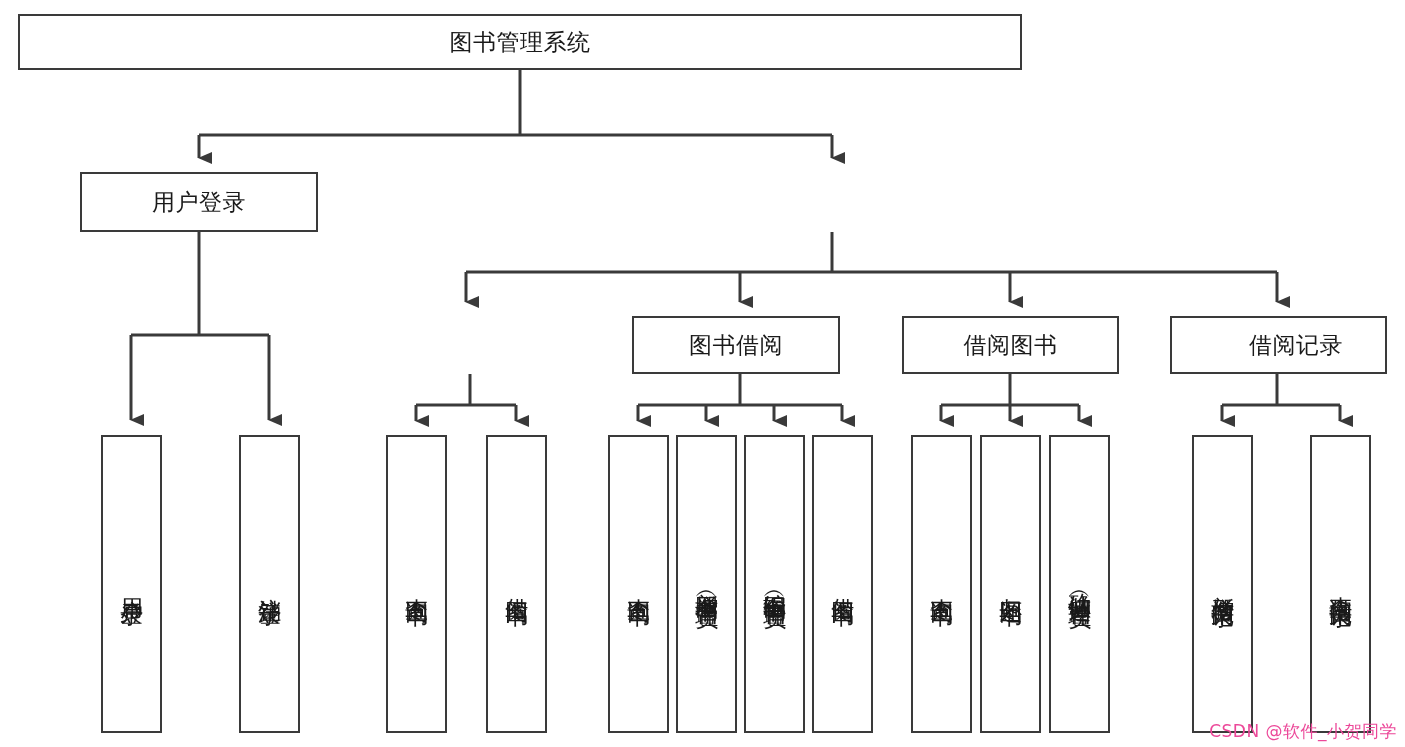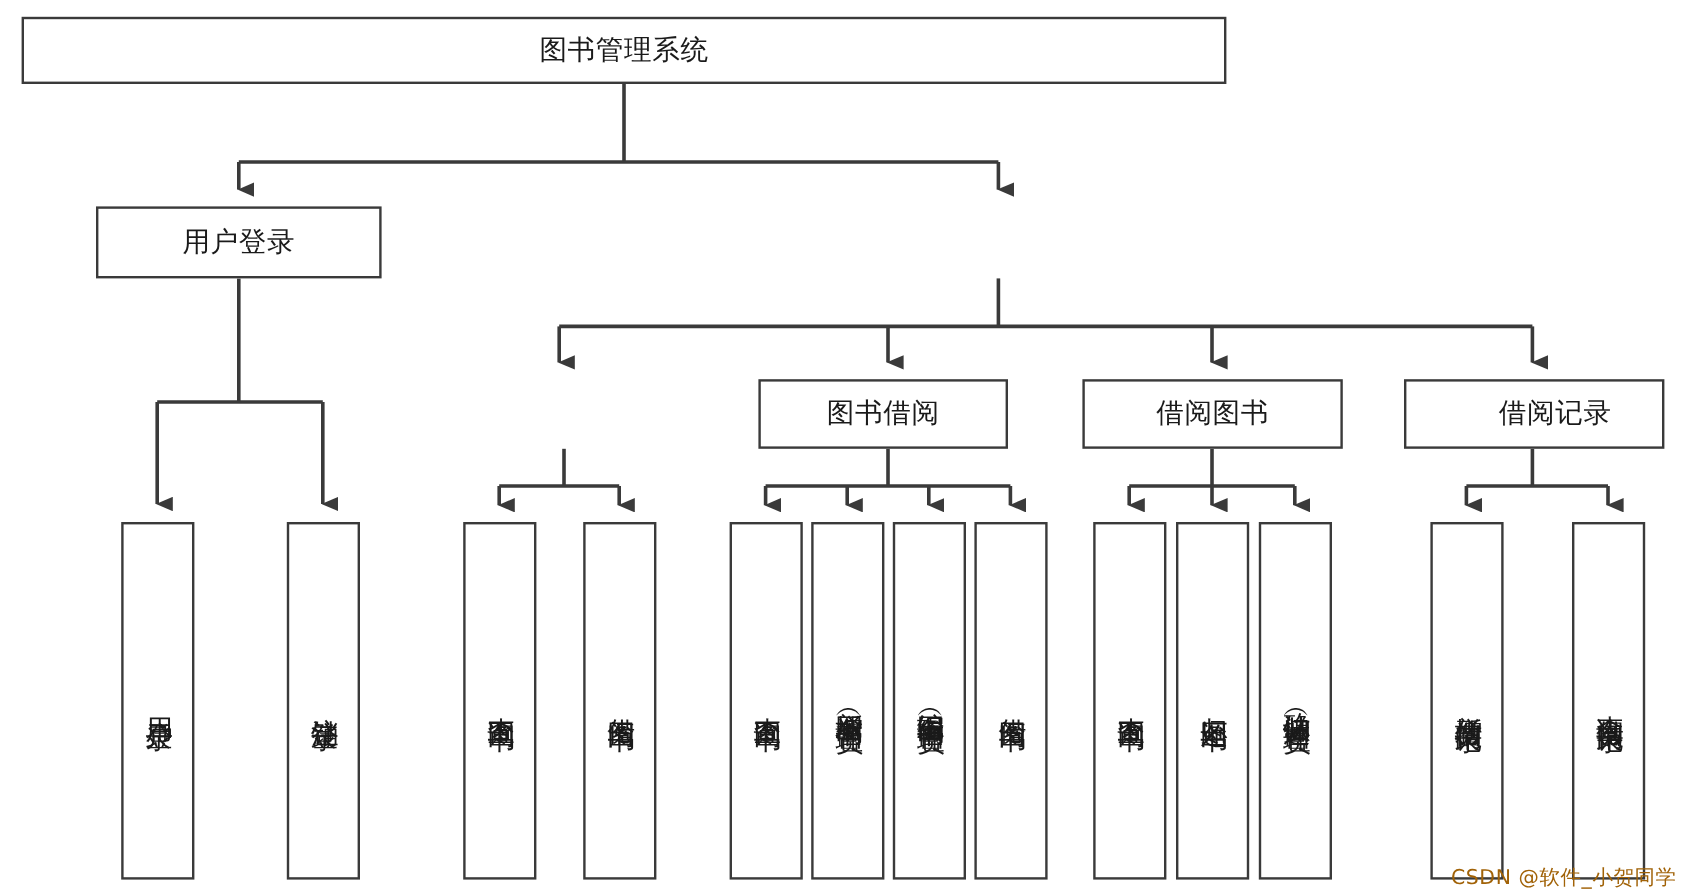--- a/index.html
+++ b/index.html
@@ -51,21 +51,21 @@
     line-height: 1.28;
     letter-spacing: 2px;
     white-space: nowrap;
     max-height: 100%;
   }
   #watermark {
     position: absolute;
     right: 8px;
     bottom: 4px;
     font-size: 17px;
-    color: #a16207;
+    color: #ec4899;
     letter-spacing: 0.5px;
     white-space: nowrap;
     margin-left: 11px;
   }
 </style>
 </head>
 <body>
 
 <div id="canvas">
 

